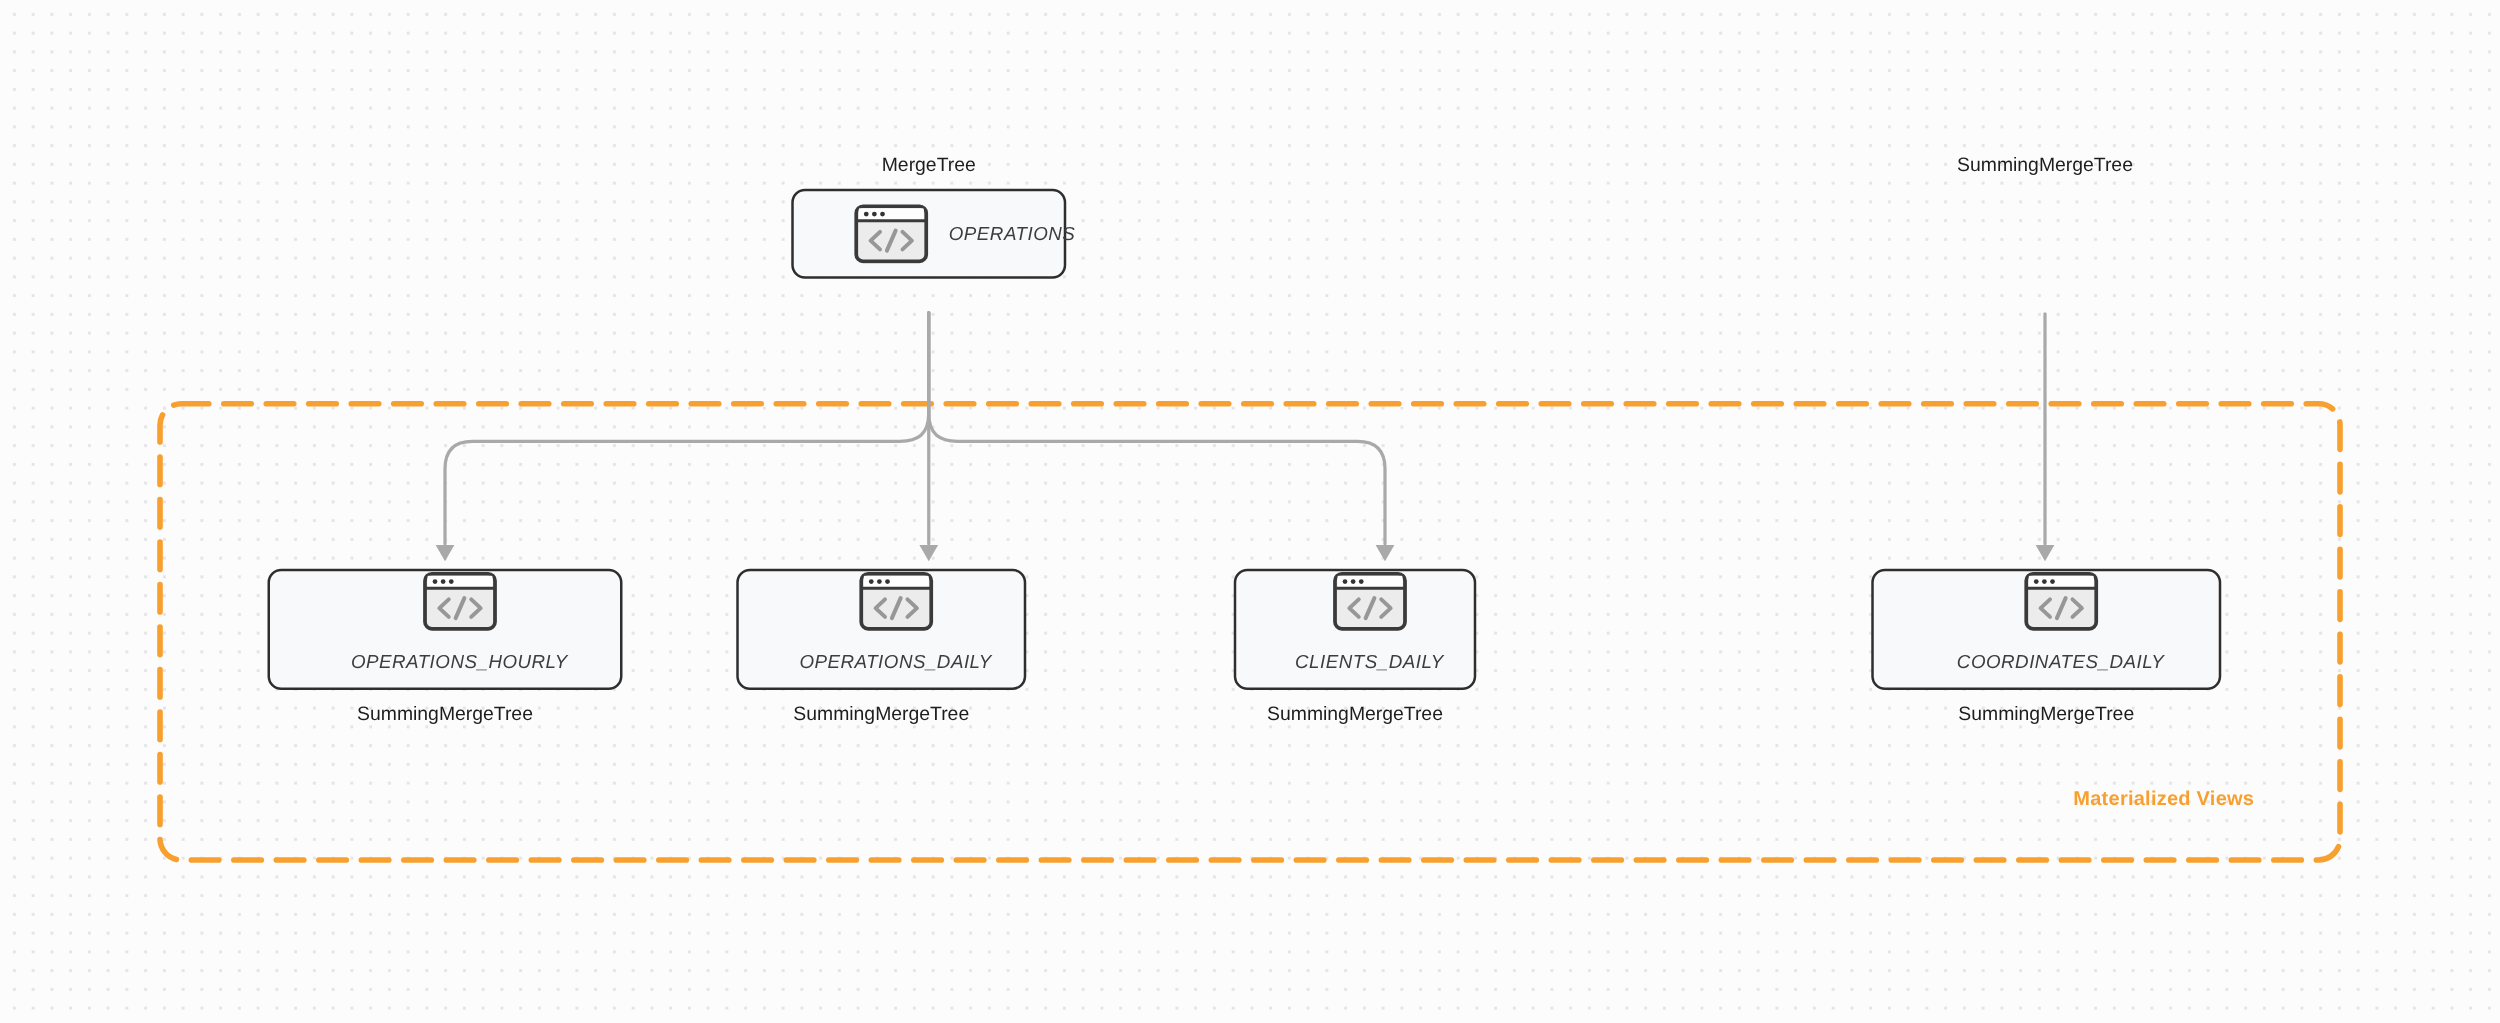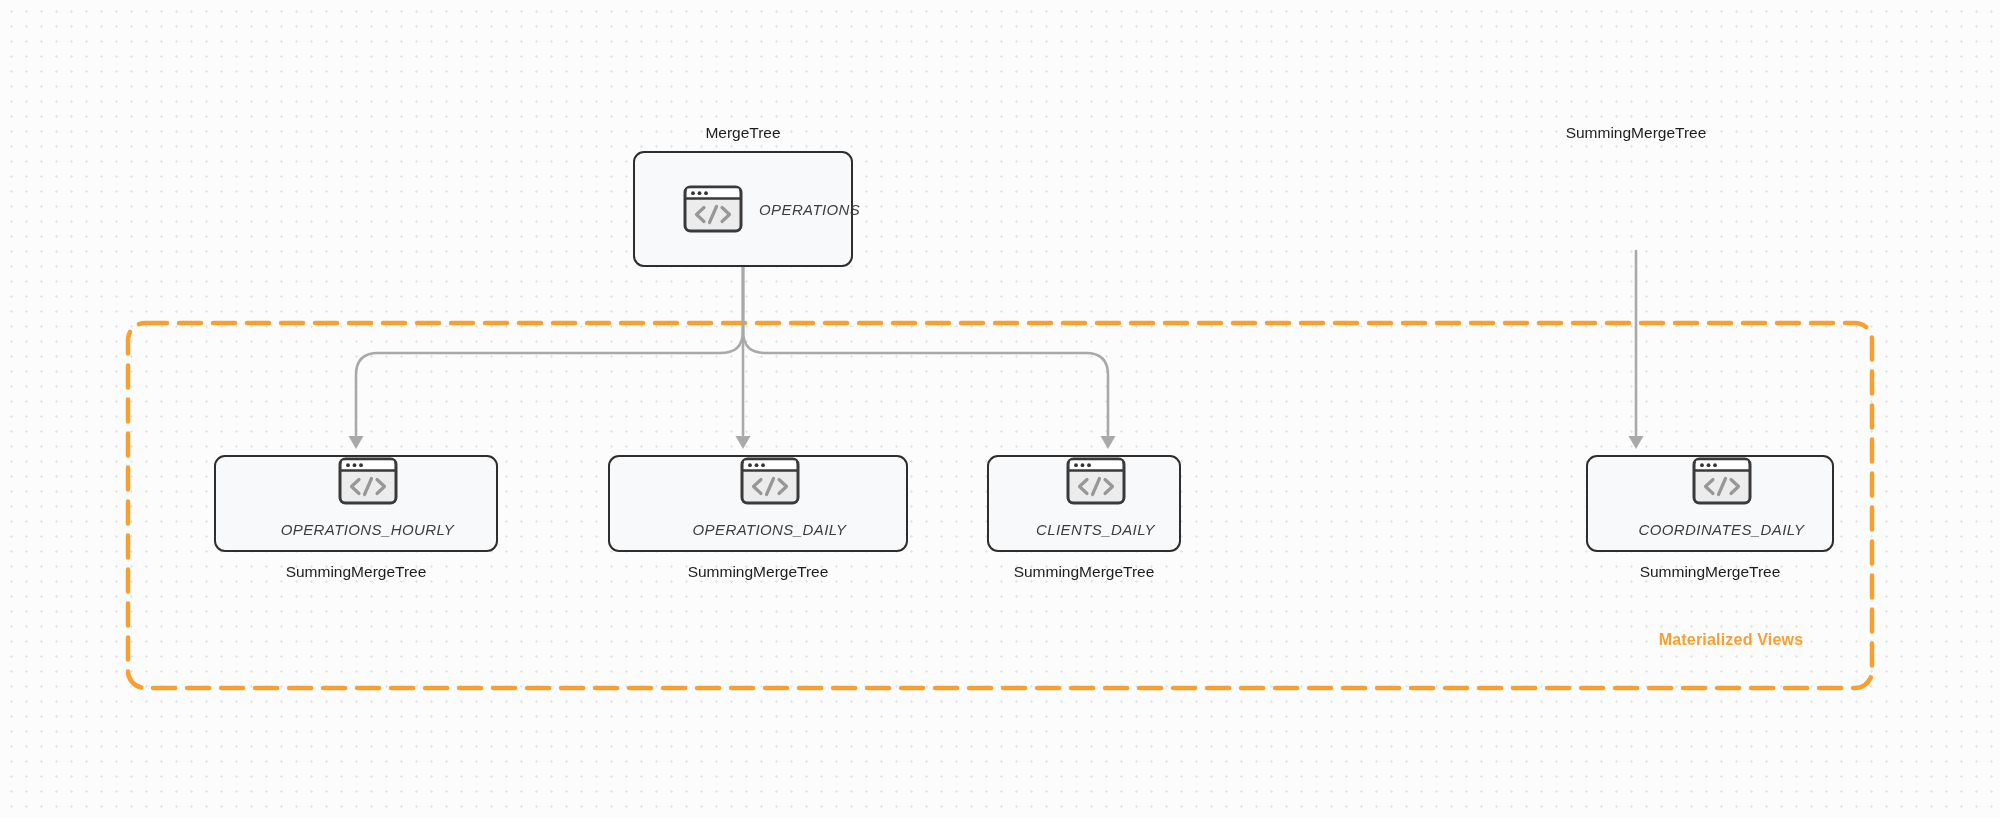--- a/index.html
+++ b/index.html
@@ -43,21 +43,21 @@
     box-sizing: border-box;
     width: 100%;
     background: #f8f9fa;
     border: 2.5px solid #2e2e2e;
     border-radius: 11px;
     display: flex;
     align-items: center;
     padding-left: 23px;
     gap: 16px;
   }
-  .node.top .node-box { height: 116px; padding-left: 48px; }
+  .node.top .node-box { height: 72px; padding-left: 48px; }
   .node.bottom .node-box { height: 97px; flex-direction: column; }
   .node-icon { flex: 0 0 auto; display: block; }
   .table-name {
     font-size: 15px;
     font-style: italic;
     letter-spacing: 0.4px;
     color: #3d3d3d;
     white-space: nowrap;
   }
   .group-label {
@@ -128,21 +128,21 @@
           <circle cx="23" cy="8.2" r="1.9" fill="#333"></circle>
         <polyline points="21,22.5 13.5,29.5 21,36.5" fill="none" stroke="#979797" stroke-width="3.2" stroke-linecap="round" stroke-linejoin="round"></polyline>
         <line x1="26.5" y1="37.5" x2="33.5" y2="21.5" stroke="#979797" stroke-width="3.2" stroke-linecap="round"></line>
         <polyline points="39,22.5 46.5,29.5 39,36.5" fill="none" stroke="#979797" stroke-width="3.2" stroke-linecap="round" stroke-linejoin="round"></polyline>
       </svg>
       <span class="table-name">OPERATIONS_HOURLY</span>
     </div>
     <div class="engine-label">SummingMergeTree</div>
   </div>
 
-  <div class="node bottom" style="left:608px; top:455px; width:300px;">
+  <div class="node bottom" style="left:589px; top:455px; width:232px;">
     <div class="node-box">
       <svg class="node-icon" width="60" height="48" viewBox="0 0 60 48">
         <rect x="2" y="2" width="56" height="44" rx="5.5" fill="#ececec" stroke="#3a3a3a" stroke-width="3"></rect>
         <path d="M4 13 L56 13 L56 4.5 Q56 3.5 55 3.5 L5 3.5 Q4 3.5 4 4.5 Z" fill="#ffffff"></path>
         <line x1="3" y1="13.5" x2="57" y2="13.5" stroke="#3a3a3a" stroke-width="2.4"></line>
         <circle cx="10" cy="8.2" r="1.9" fill="#333"></circle>
           <circle cx="16.5" cy="8.2" r="1.9" fill="#333"></circle>
           <circle cx="23" cy="8.2" r="1.9" fill="#333"></circle>
         <polyline points="21,22.5 13.5,29.5 21,36.5" fill="none" stroke="#979797" stroke-width="3.2" stroke-linecap="round" stroke-linejoin="round"></polyline>
         <line x1="26.5" y1="37.5" x2="33.5" y2="21.5" stroke="#979797" stroke-width="3.2" stroke-linecap="round"></line>
@@ -164,21 +164,21 @@
           <circle cx="23" cy="8.2" r="1.9" fill="#333"></circle>
         <polyline points="21,22.5 13.5,29.5 21,36.5" fill="none" stroke="#979797" stroke-width="3.2" stroke-linecap="round" stroke-linejoin="round"></polyline>
         <line x1="26.5" y1="37.5" x2="33.5" y2="21.5" stroke="#979797" stroke-width="3.2" stroke-linecap="round"></line>
         <polyline points="39,22.5 46.5,29.5 39,36.5" fill="none" stroke="#979797" stroke-width="3.2" stroke-linecap="round" stroke-linejoin="round"></polyline>
       </svg>
       <span class="table-name">CLIENTS_DAILY</span>
     </div>
     <div class="engine-label">SummingMergeTree</div>
   </div>
 
-  <div class="node bottom" style="left:1586px; top:455px; width:248px;">
+  <div class="node bottom" style="left:1497px; top:455px; width:280px;">
     <div class="node-box">
       <svg class="node-icon" width="60" height="48" viewBox="0 0 60 48">
         <rect x="2" y="2" width="56" height="44" rx="5.5" fill="#ececec" stroke="#3a3a3a" stroke-width="3"></rect>
         <path d="M4 13 L56 13 L56 4.5 Q56 3.5 55 3.5 L5 3.5 Q4 3.5 4 4.5 Z" fill="#ffffff"></path>
         <line x1="3" y1="13.5" x2="57" y2="13.5" stroke="#3a3a3a" stroke-width="2.4"></line>
         <circle cx="10" cy="8.2" r="1.9" fill="#333"></circle>
           <circle cx="16.5" cy="8.2" r="1.9" fill="#333"></circle>
           <circle cx="23" cy="8.2" r="1.9" fill="#333"></circle>
         <polyline points="21,22.5 13.5,29.5 21,36.5" fill="none" stroke="#979797" stroke-width="3.2" stroke-linecap="round" stroke-linejoin="round"></polyline>
         <line x1="26.5" y1="37.5" x2="33.5" y2="21.5" stroke="#979797" stroke-width="3.2" stroke-linecap="round"></line>

